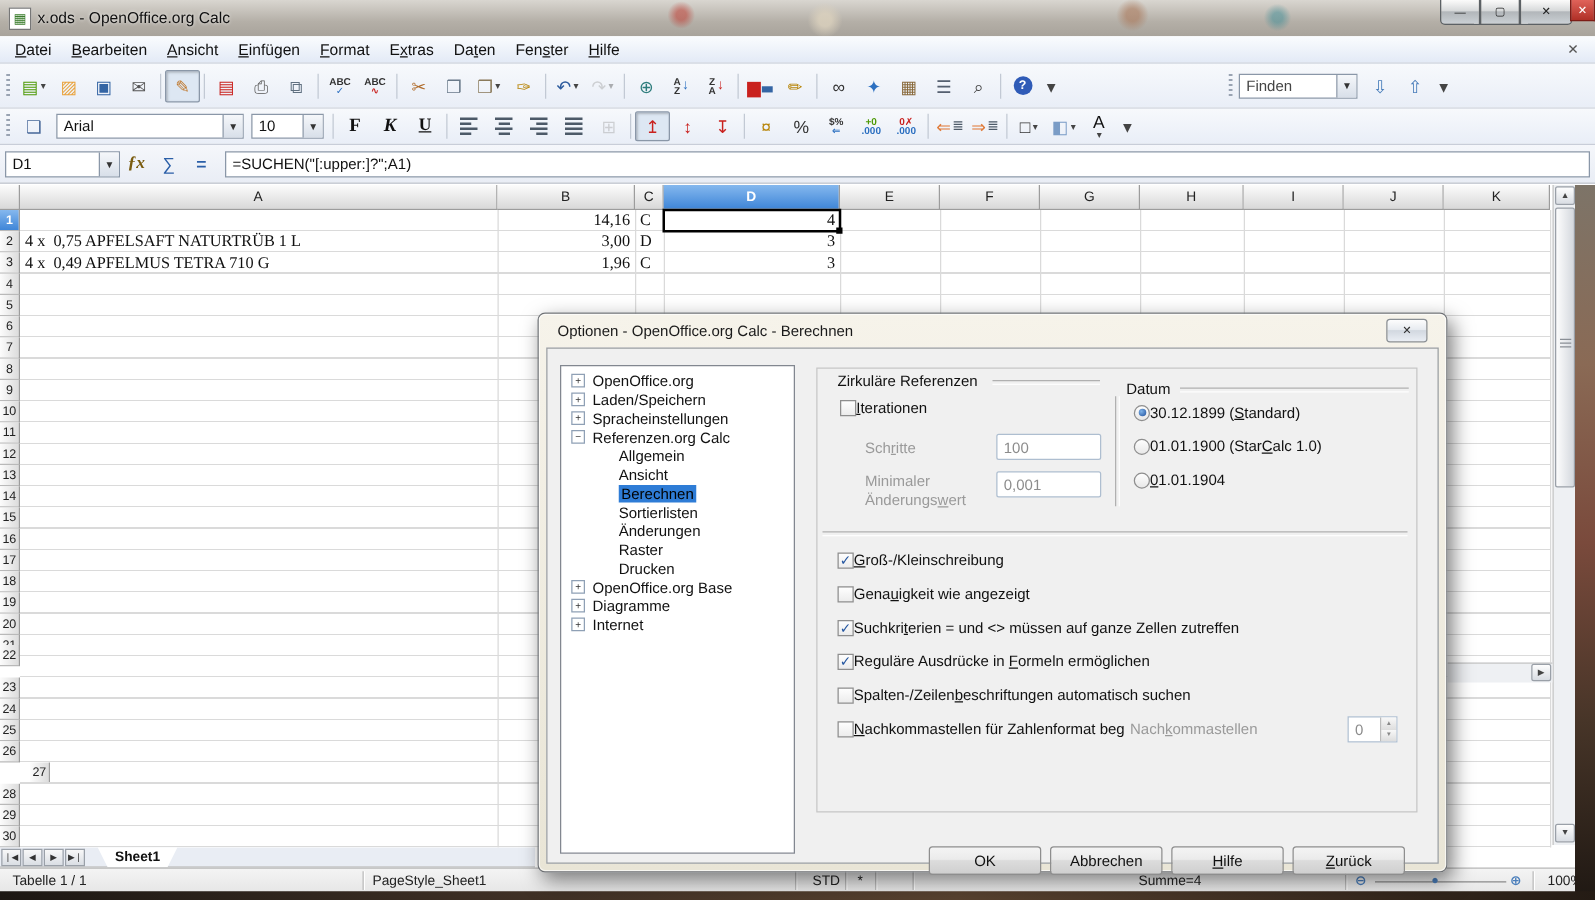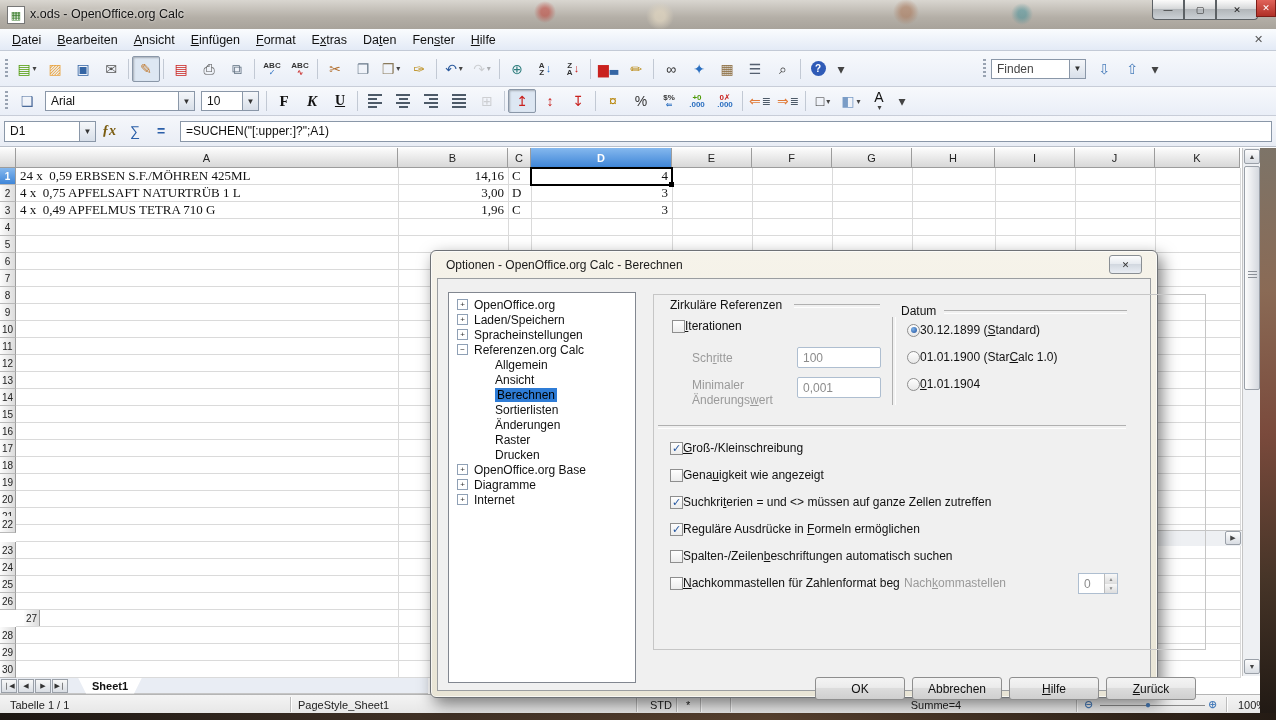--- a/index.html
+++ b/index.html
@@ -126,21 +126,21 @@
     background:linear-gradient(#fdfdfd,#e7ebf0 45%,#d2d8e0 50%,#eaeef4);
     display:flex;align-items:center;justify-content:center;font-size:9px;color:#333;font-weight:bold;}
   #dlg-body{position:absolute;left:6px;top:27px;width:714px;height:413px;background:#f0f0f0;border:1px solid #9b9ea1;box-sizing:border-box;}
   #dlg-tree{position:absolute;left:10px;top:13px;width:188px;height:391px;background:#fff;border:1px solid #828790;
     box-sizing:border-box;overflow:hidden;padding-top:4px;}
   .trow{height:15px;display:flex;align-items:center;font-size:12px;white-space:nowrap;}
   .trow .exp{width:9px;height:9px;border:1px solid #8fa0b5;background:#fff;margin:0 6px 0 8px;flex:none;
     display:flex;align-items:center;justify-content:center;font-size:8px;line-height:1;color:#333;}
   .trow.child{padding-left:46px;}
   .trow .tlabel.sel{background:#2e7cd6;color:#000000;padding:0 2px;}
-  #dlg-panel{position:absolute;left:215px;top:15px;width:553px;height:356px;border:1px solid #c6c6c6;box-sizing:border-box;}
+  #dlg-panel{position:absolute;left:215px;top:15px;width:481px;height:356px;border:1px solid #c6c6c6;box-sizing:border-box;}
   .gcap{position:absolute;font-size:12px;color:#111;white-space:nowrap;}
   .gline{position:absolute;height:2px;border-top:1px solid #b0b0b0;border-bottom:1px solid #fdfdfd;}
   .vdiv{position:absolute;width:2px;border-left:1px solid #b0b0b0;border-right:1px solid #fdfdfd;}
   .cbx{width:13px;height:13px;border:1px solid #8e8e8e;background:linear-gradient(#fefefe,#ececec);
     box-sizing:border-box;display:flex;align-items:center;justify-content:center;font-size:11px;font-weight:bold;color:#2456a0;flex:none;}
   .crow{display:flex;align-items:center;gap:0;font-size:12px;}
   .rdo{width:13px;height:13px;border:1px solid #8e8e8e;border-radius:50%;background:linear-gradient(#fefefe,#e8e8e8);
     box-sizing:border-box;display:flex;align-items:center;justify-content:center;flex:none;}
   .rdo i{width:6px;height:6px;border-radius:50%;background:radial-gradient(circle at 35% 35%,#7db2e8,#1f4f9c);display:none;}
   .rdo.on i{display:block;}
@@ -516,21 +516,20 @@
         <div class="vline" style="left: 382px;"></div>
         <div class="vline" style="left: 492px;"></div>
         <div class="vline" style="left: 515px;"></div>
         <div class="vline" style="left: 656px;"></div>
         <div class="vline" style="left: 736px;"></div>
         <div class="vline" style="left: 816px;"></div>
         <div class="vline" style="left: 896px;"></div>
         <div class="vline" style="left: 979px;"></div>
         <div class="vline" style="left: 1059px;"></div>
         <div class="vline" style="left: 1139px;"></div>
-        <div class="cell" style="left: 0px; top: 0px; width: 382px; text-align: left;">24 x  0,59 ERBSEN S.F./MÖHREN 425ML</div>
         <div class="cell" style="left: 382px; top: 0px; width: 110px; text-align: right;">14,16</div>
         <div class="cell" style="left: 492px; top: 0px; width: 23px; text-align: left;">C</div>
         <div class="cell" style="left: 515px; top: 0px; width: 141px; text-align: right;">4</div>
         <div id="selcell" style="left: 514px; top: -1px; width: 143px; height: 19px;">
           <div id="selhandle"></div>
         </div>
         <div class="cell" style="left: 0px; top: 17px; width: 382px; text-align: left;">4 x  0,75 APFELSAFT NATURTRÜB 1 L</div>
         <div class="cell" style="left: 382px; top: 17px; width: 110px; text-align: right;">3,00</div>
         <div class="cell" style="left: 492px; top: 17px; width: 23px; text-align: left;">D</div>
         <div class="cell" style="left: 515px; top: 17px; width: 141px; text-align: right;">3</div>

